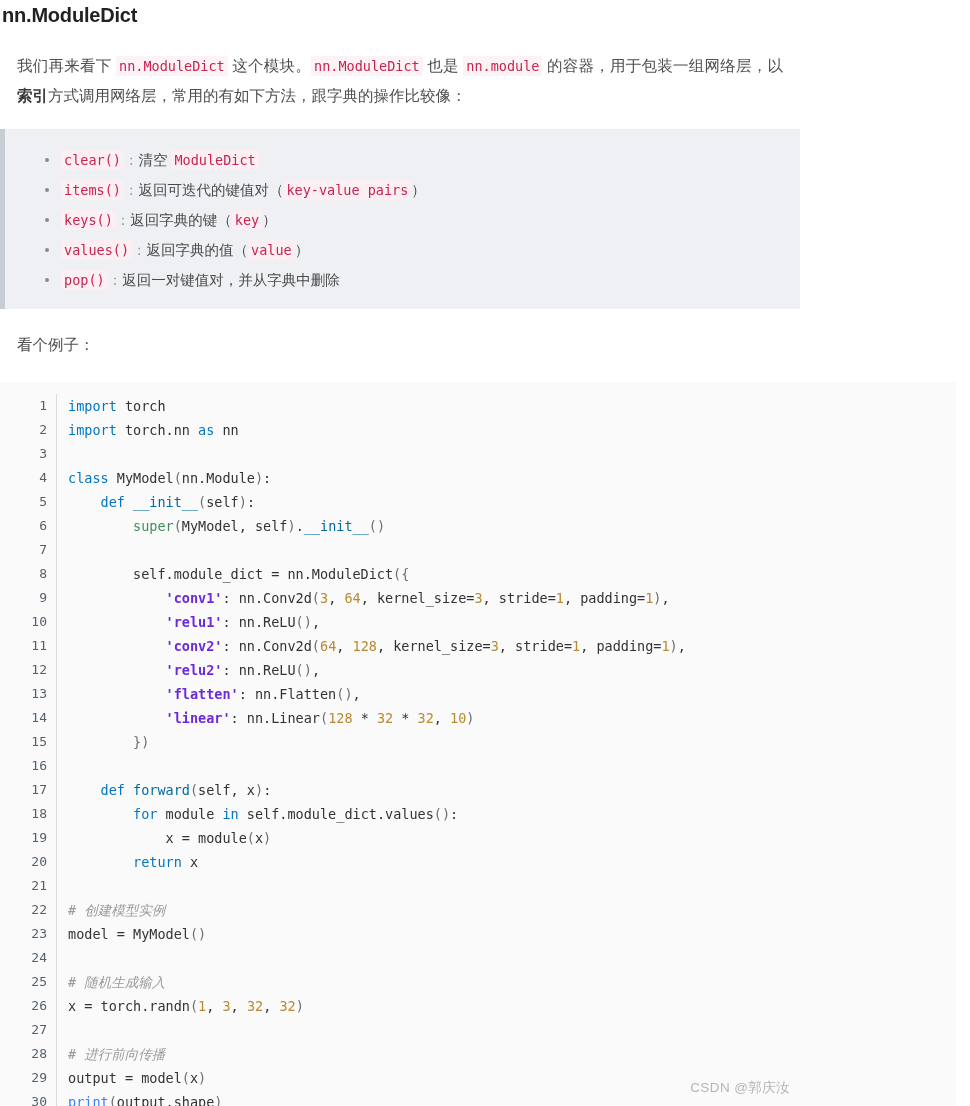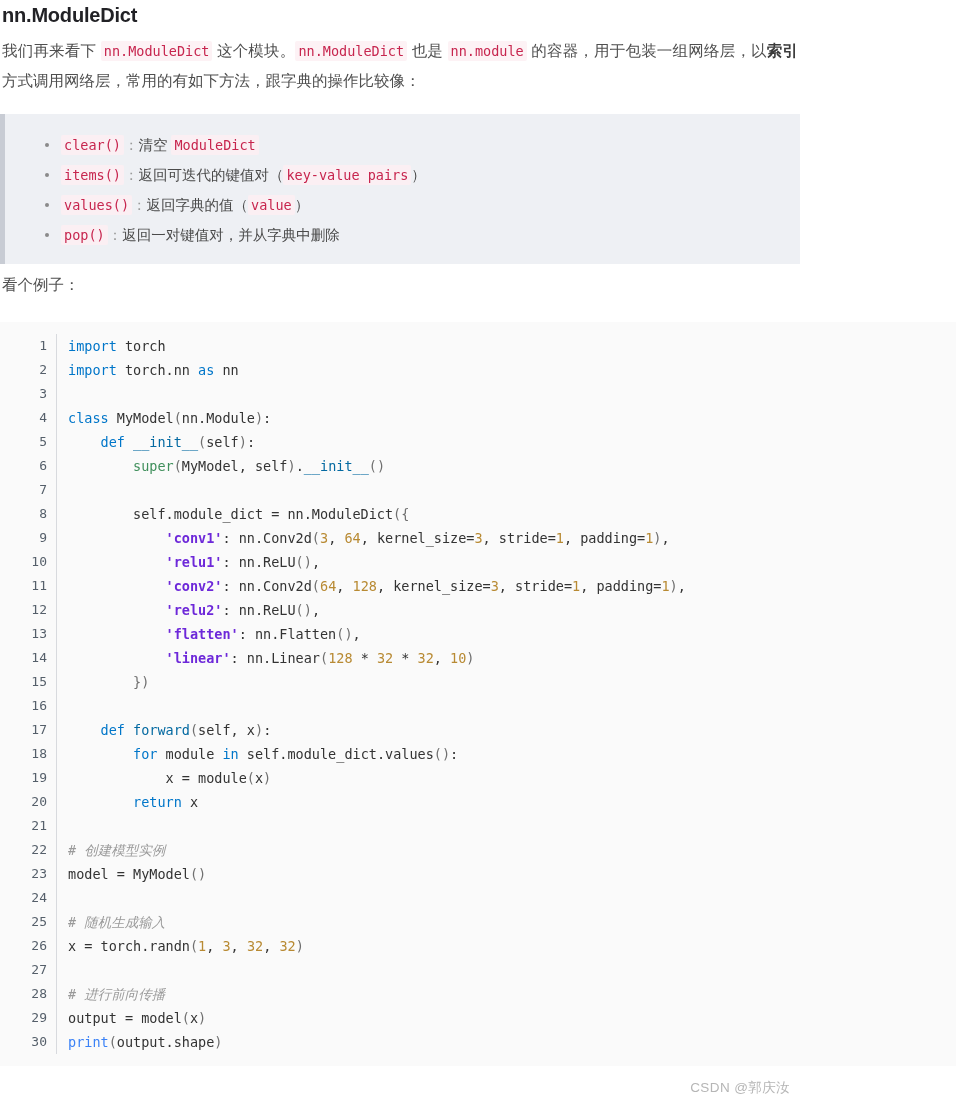--- a/index.html
+++ b/index.html
@@ -32,21 +32,21 @@
     padding: 2px 0 0 2px;
     line-height: 26px;
     letter-spacing: -0.2px;
   }
 
   
   .para {
     font-size: 15.5px;
     line-height: 30px;
     color: #4f4f4f;
-    margin: 0;
+    margin: 15px;
     padding: 8px 2px 0 2px;
     text-align: justify;
     text-justify: inter-character;
   }
   .para.tight { padding-top: 6px; }
 
   .bold-em { font-weight: bold; color: #3b3b3b; }
 
   
   code.ic {
@@ -173,20 +173,23 @@
 
   <div class="bullet-panel">
     <ul>
       <li>
         <code class="ic">clear()</code><span class="b-sep">：</span><span>清空 </span><code class="ic">ModuleDict</code><span></span>
       </li>
       <li>
         <code class="ic">items()</code><span class="b-sep">：</span><span>返回可迭代的键值对（</span><code class="ic">key-value pairs</code><span>）</span>
       </li>
       <li>
+        <code class="ic">keys()</code><span class="b-sep">：</span><span>返回字典的键（</span><code class="ic">key</code><span>）</span>
+      </li>
+      <li>
         <code class="ic">values()</code><span class="b-sep">：</span><span>返回字典的值（</span><code class="ic">value</code><span>）</span>
       </li>
       <li>
         <code class="ic">pop()</code><span class="b-sep">：</span><span>返回一对键值对，并从字典中删除</span><span></span>
       </li>
     </ul>
   </div>
 
   <p class="para tight">看个例子：</p>
 

